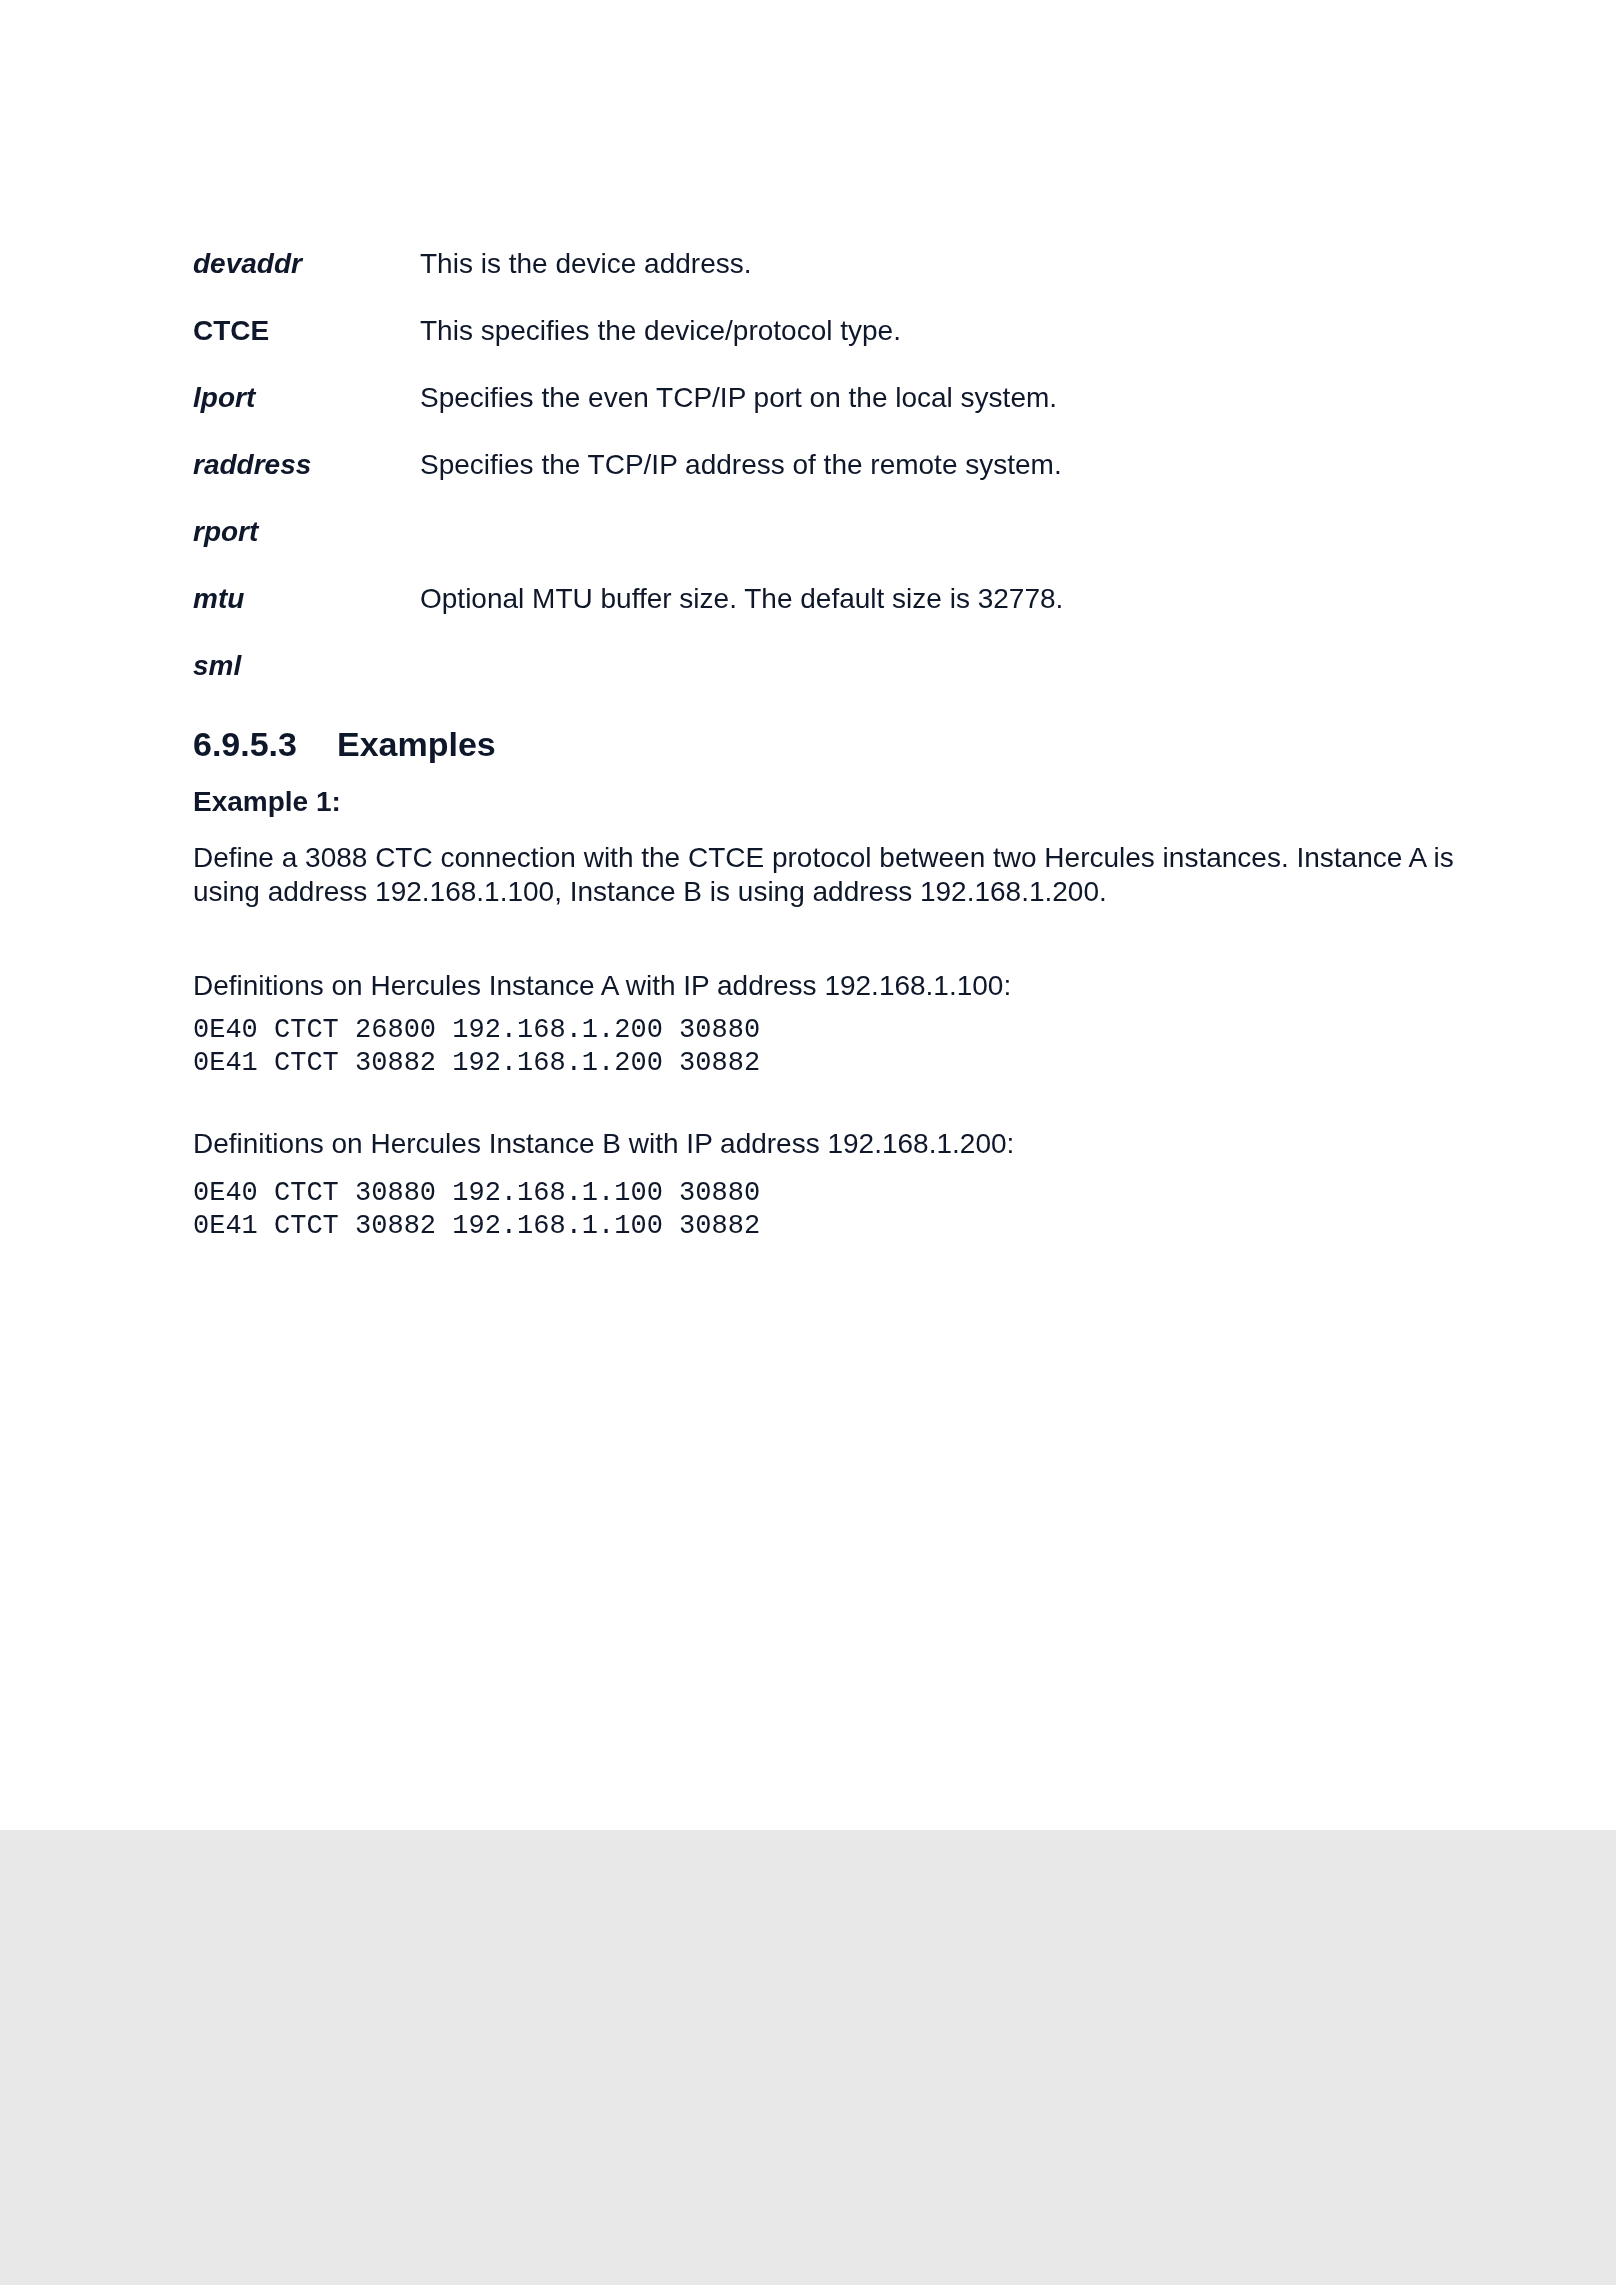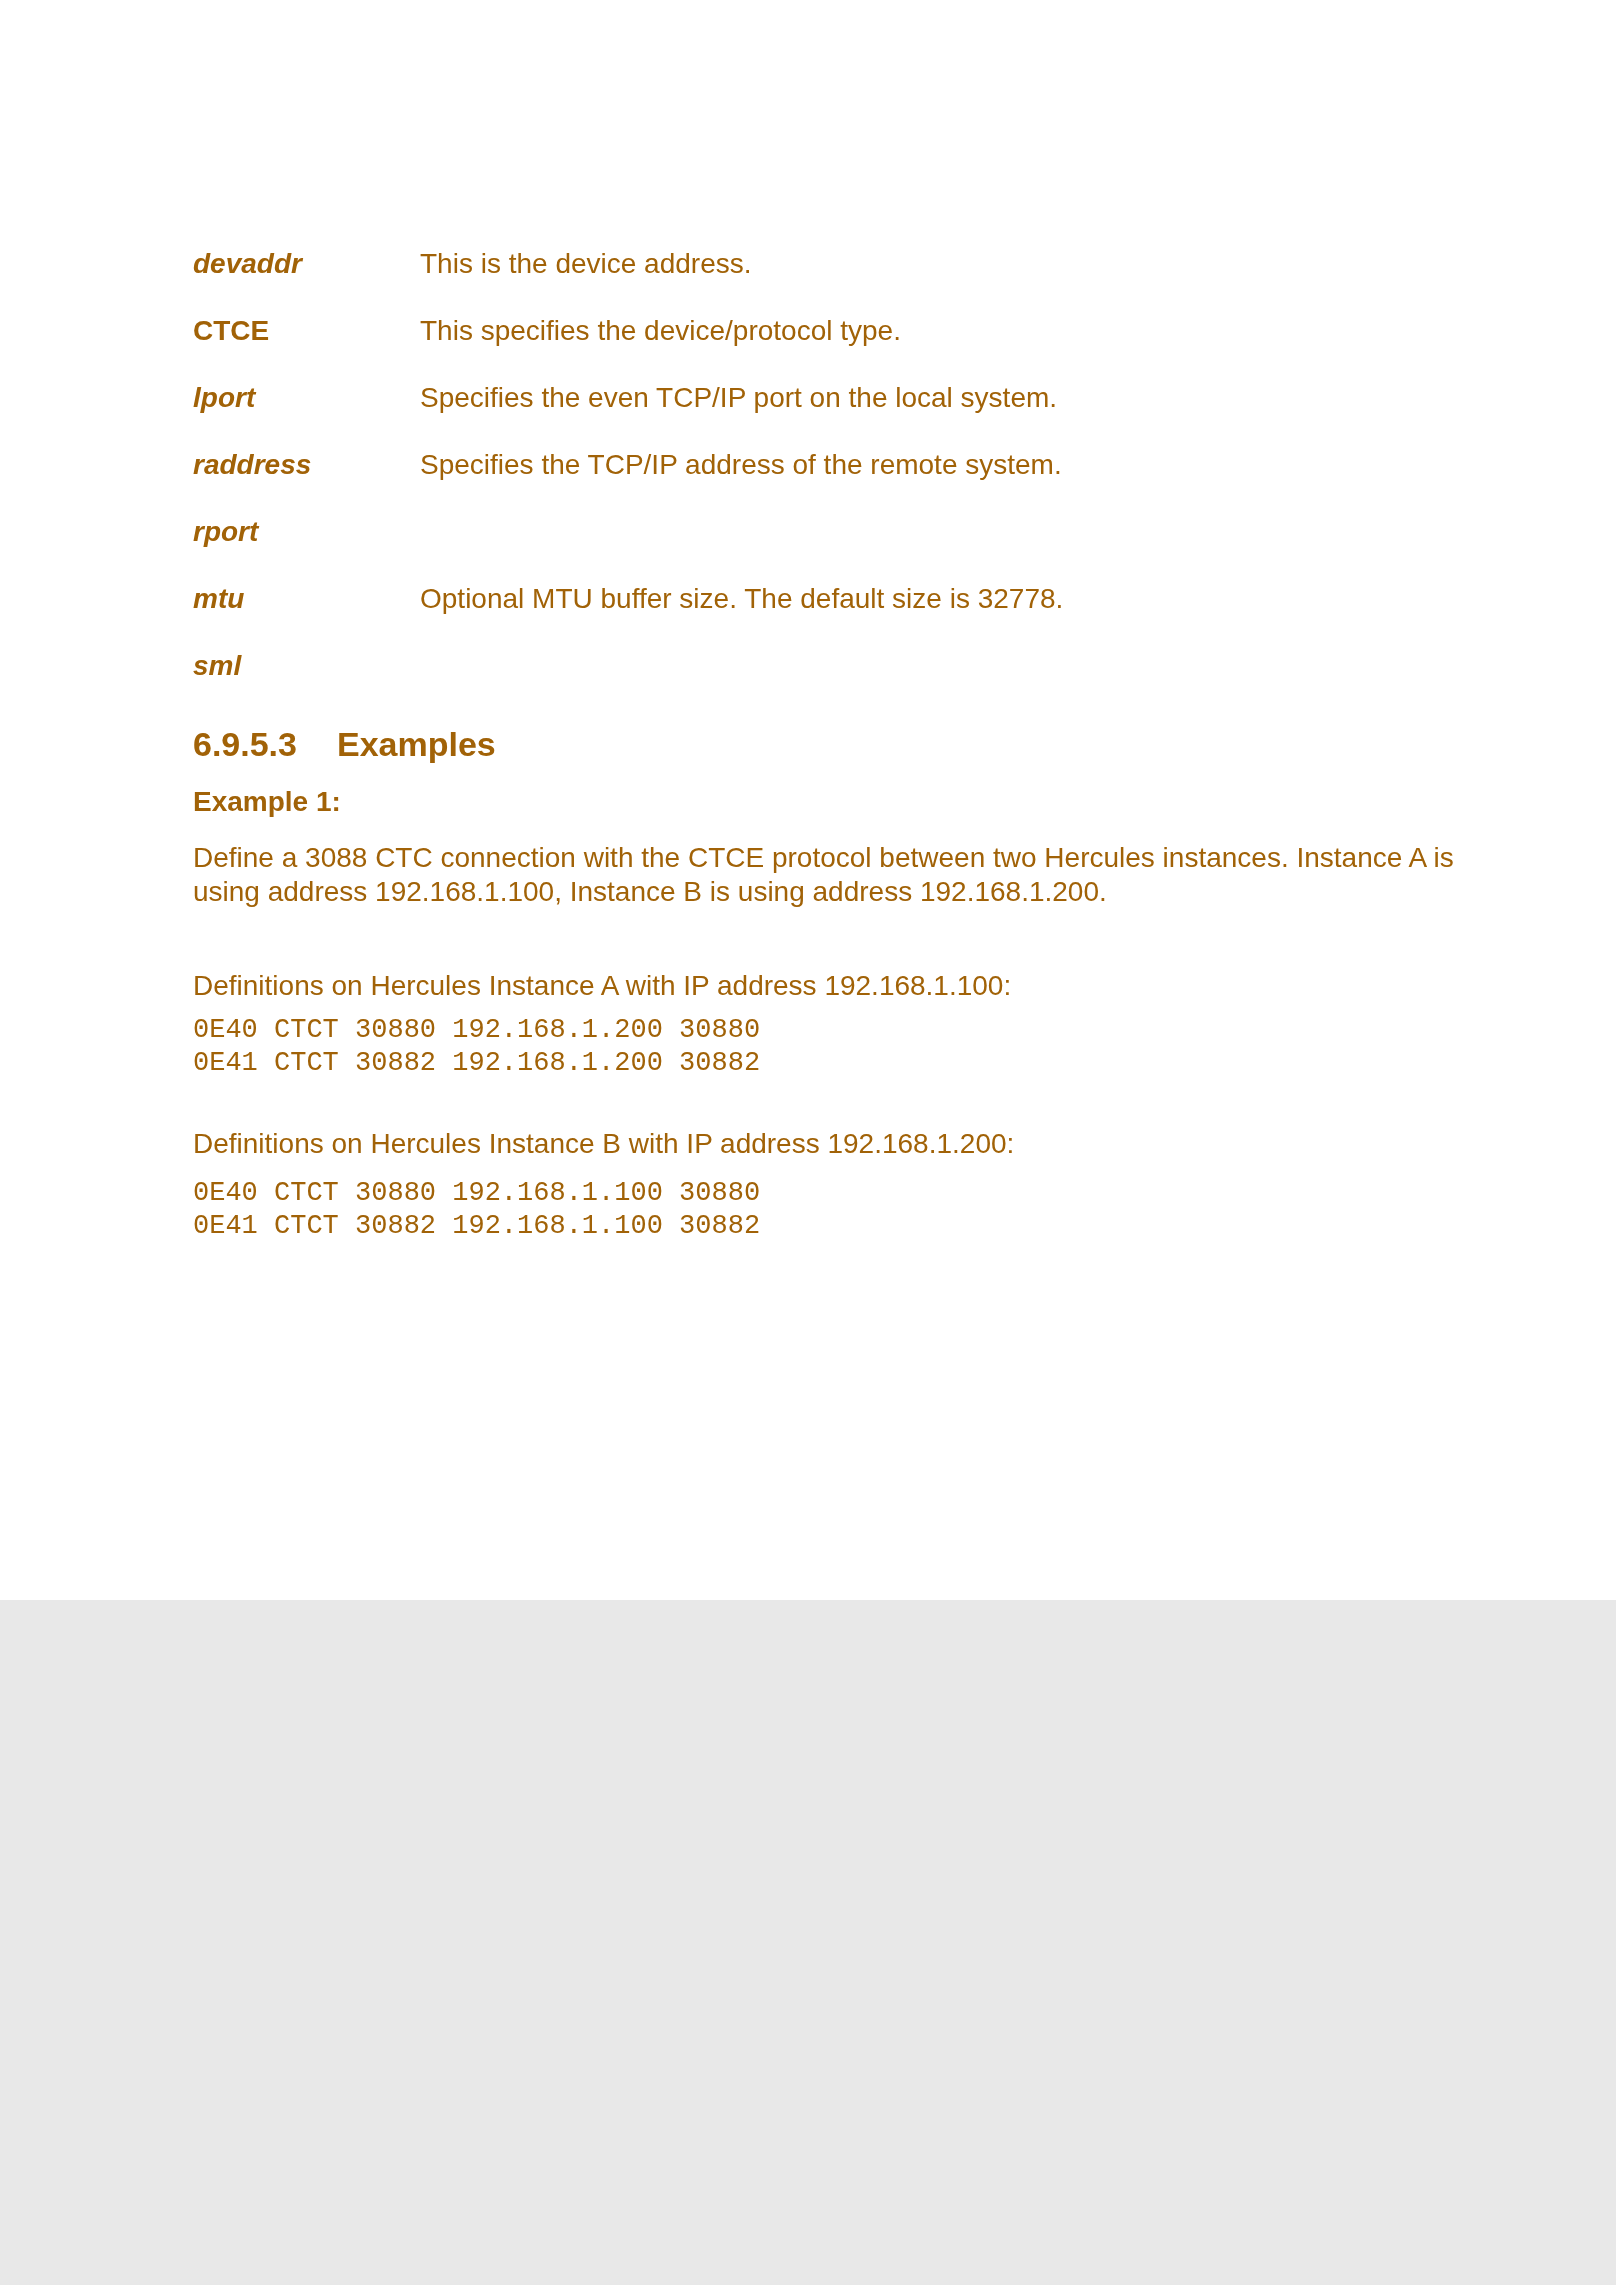--- a/index.html
+++ b/index.html
@@ -1,21 +1,21 @@
 <!DOCTYPE html>
 <html style="font-size:15px"><head>
 <meta charset="utf-8">
 <style>
   html, body { margin: 0; padding: 0; background: #e8e8e8; }
   .page {
     position: relative;
     width: 1616px;
-    height: 1600px;
+    height: 1830px;
     background: #ffffff;
-    color: #a16207;
+    color: #0f172a;
     font-family: "Liberation Sans", sans-serif;
     overflow: hidden;
     margin: 0 auto;
   }
   .content {
     position: absolute;
     left: 193px;
     top: 0;
     width: 1274px;
   }
@@ -124,21 +124,21 @@
     <div class="section-heading">
       <span>6.9.5.3</span>
       <span>Examples</span>
     </div>
 
     <div class="example-label">Example 1:</div>
 
     <div class="intro">Define a 3088 CTC connection with the CTCE protocol between two Hercules instances. Instance A is using address 192.168.1.100, Instance B is using address 192.168.1.200.</div>
 
     <div class="caption caption-a">Definitions on Hercules Instance A with IP address 192.168.1.100:</div>
-    <div class="code-block code-block-a"><div class="code-line">0E40 CTCT 30880 192.168.1.200 30880</div><div class="code-line">0E41 CTCT 30882 192.168.1.200 30882</div></div>
+    <div class="code-block code-block-a"><div class="code-line">0E40 CTCT 26800 192.168.1.200 30880</div><div class="code-line">0E41 CTCT 30882 192.168.1.200 30882</div></div>
 
     <div class="caption caption-b">Definitions on Hercules Instance B with IP address 192.168.1.200:</div>
     <div class="code-block code-block-b"><div class="code-line">0E40 CTCT 30880 192.168.1.100 30880</div><div class="code-line">0E41 CTCT 30882 192.168.1.100 30882</div></div>
 
   </div>
 
   <div class="footer">
     <span>Page 214</span>
   </div>
 </div>

